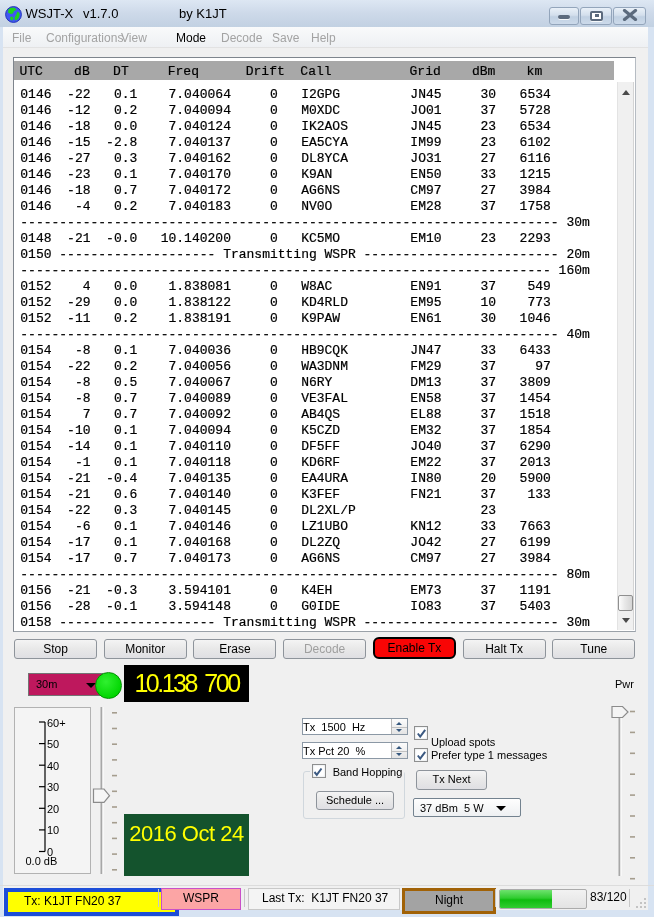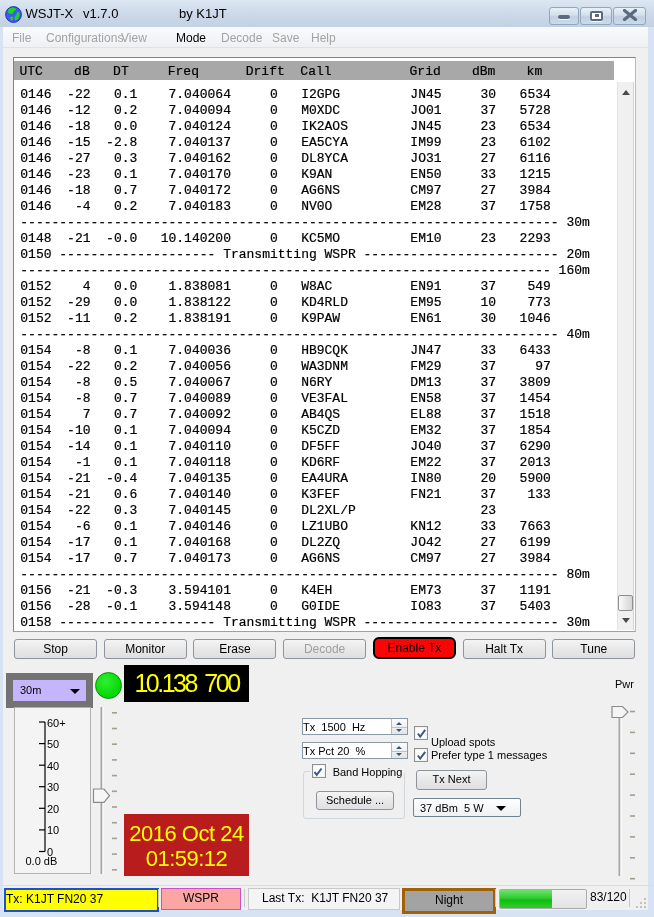--- a/index.html
+++ b/index.html
@@ -25,28 +25,28 @@
 #theadtxt{position:absolute;left:5.5px;top:5.5px;font:13px/16px "Liberation Mono",monospace;white-space:pre;-webkit-text-stroke:0.2px #000}
 #tbody{position:absolute;left:6.3px;top:29.2px;font:13px/16px "Liberation Mono",monospace;white-space:pre;-webkit-text-stroke:0.2px #000}
 
 #sbar{position:absolute;left:603px;top:24px;width:15px;height:548px;background:#f0f0f0;border-left:1px solid #e3e3e3;border-right:1px solid #d4d4d4}
 .sarr{position:absolute;left:3.5px;width:0;height:0;border-left:4px solid transparent;border-right:4px solid transparent}
 #sthumb{position:absolute;left:0px;top:513px;width:13px;height:14px;border:1px solid #8f8f8f;border-radius:2px;background:linear-gradient(90deg,#fdfdfd,#e8e8e8 45%,#d5d5d5)}
 
 .pbtn{top:639px;width:81px;height:18px;font-size:12px;border:1px solid #8e949b;border-radius:3px;
  background:linear-gradient(#f4f4f4,#e9e9e9 45%,#dfdfe3);text-align:center;line-height:19px}
 
-#combo30{left:6px;top:673px;width:73px;height:21px;background:#c4b5fd;border:7px solid #737373}
+#combo30{left:28px;top:673px;width:73px;height:21px;background:#be185d;border:1px solid #737373}
 #lamp{left:95px;top:672px;width:25px;height:25px;border-radius:50%;background:radial-gradient(circle at 40% 35%,#30f030,#00d500 75%);border:1px solid #009000}
 #freqbox{left:124px;top:665px;width:125px;height:37px;background:#000;color:#ffff00;
  font-size:25px;letter-spacing:-2.5px;white-space:nowrap;text-align:center;line-height:37px}
 
 #meter{left:14px;top:707px;width:75px;height:165px;background:#f4f4f4;border:1px solid #b2b2b2}
 
-#dtbox{left:124px;top:814px;width:125px;height:62px;background:#b91c1c;color:#ffff00;font-size:22px;letter-spacing:-0.5px;white-space:nowrap;text-align:center}
+#dtbox{left:124px;top:814px;width:125px;height:62px;background:#14532d;color:#ffff00;font-size:22px;letter-spacing:-0.5px;white-space:nowrap;text-align:center}
 
 .spin{left:302px;width:104px;height:15px;font-size:11px;background:#fff;border:1px solid #8b98a5;text-align:left;line-height:16px}
 .spinbtns{position:absolute;right:0;top:0;width:15px;height:100%;border-left:1px solid #b8b8b8;background:linear-gradient(#fcfcfc,#e4e4e4)}
 .spinbtns:before{content:"";position:absolute;left:0;top:50%;width:100%;height:1px;background:#c0c0c0}
 .uarr{position:absolute;left:4px;top:2.5px;width:0;height:0;border-left:3.5px solid transparent;border-right:3.5px solid transparent;border-bottom:3.5px solid #36587e}
 .darr{position:absolute;left:4px;bottom:2.5px;width:0;height:0;border-left:3.5px solid transparent;border-right:3.5px solid transparent;border-top:3.5px solid #36587e}
 
 #grpbox{left:303px;top:771px;width:100px;height:46px;border:1px solid #d0d7dd;border-radius:3px}
 
 .cb{width:12px;height:12px;background:#fff;border:1px solid #8e8f8f;box-shadow:inset 0 0 2px #cdd4da}
@@ -197,21 +197,20 @@
       <line x1="20" y1="117.7" x2="25" y2="117.7"></line>
   <line x1="20" y1="133.4" x2="25" y2="133.4"></line>
       <line x1="20" y1="149.1" x2="25" y2="149.1"></line>
   <line x1="20" y1="164.8" x2="25" y2="164.8"></line>
  </g>
  <polygon points="1.5,84 12,84 17.5,90.7 12,97.4 1.5,97.4" fill="#f6f6f6" stroke="#8b8b8b" stroke-width="1.2"></polygon>
 </svg>
 
 <div class="abs" id="dtbox">
     <div style="margin-top:7px;line-height:25px">2016 Oct 24</div>
-    <div style="line-height:25px">01:59:12</div>
   </div>
 
 <div class="abs spin" style="top:718px">
     <span style="display:block;margin-right:15px">Tx&nbsp; 1500&nbsp; Hz</span>
  <span class="spinbtns">
       <span class="uarr"></span>
       <span class="darr"></span>
     </span>
   </div>
 <div class="abs spin" style="top:742px">
@@ -259,21 +258,21 @@
   <line x1="22" y1="93.1" x2="27" y2="93.1"></line>
       <line x1="22" y1="114" x2="27" y2="114"></line>
   <line x1="22" y1="134.9" x2="27" y2="134.9"></line>
       <line x1="22" y1="155.8" x2="27" y2="155.8"></line>
   <line x1="22" y1="176.7" x2="27" y2="176.7"></line>
  </g>
  <polygon points="4,4.5 14.5,4.5 20,10 14.5,15.5 4,15.5" fill="#f4f4f4" stroke="#8b8b8b" stroke-width="1.2"></polygon>
 </svg>
 
 <div class="abs" id="statustop"></div>
-<div class="abs sitem" style="left:4px;width:151px;background:#ffff00;border:2px solid #1d4ed8;">Tx: K1JT FN20 37</div>
+<div class="abs sitem" style="left:4px;width:151px;background:#ffff00;border:4px solid #1d4ed8;padding-left:16px">Tx: K1JT FN20 37</div>
 <div class="abs vsep" style="left:158px"></div>
 <div class="abs sitem" style="left:161px;width:78px;background:#fca5a5;border:1px solid #c850c8;text-align:center">WSPR</div>
 <div class="abs vsep" style="left:244px"></div>
 <div class="abs sitem" style="left:248px;width:150px;border:1px solid #c8c8c8;background:#f4f4f4">
  <span style="margin-left:13px">Last Tx:&nbsp; K1JT FN20 37</span></div>
 <div class="abs sitem" style="left:402px;width:88px;border:3px solid #a16207;background:#a3a3a3;text-align:center">Night</div>
 <div class="abs vsep" style="left:495px"></div>
 <div class="abs" id="pgbar">
     <div id="pgfill"></div>
   </div>

